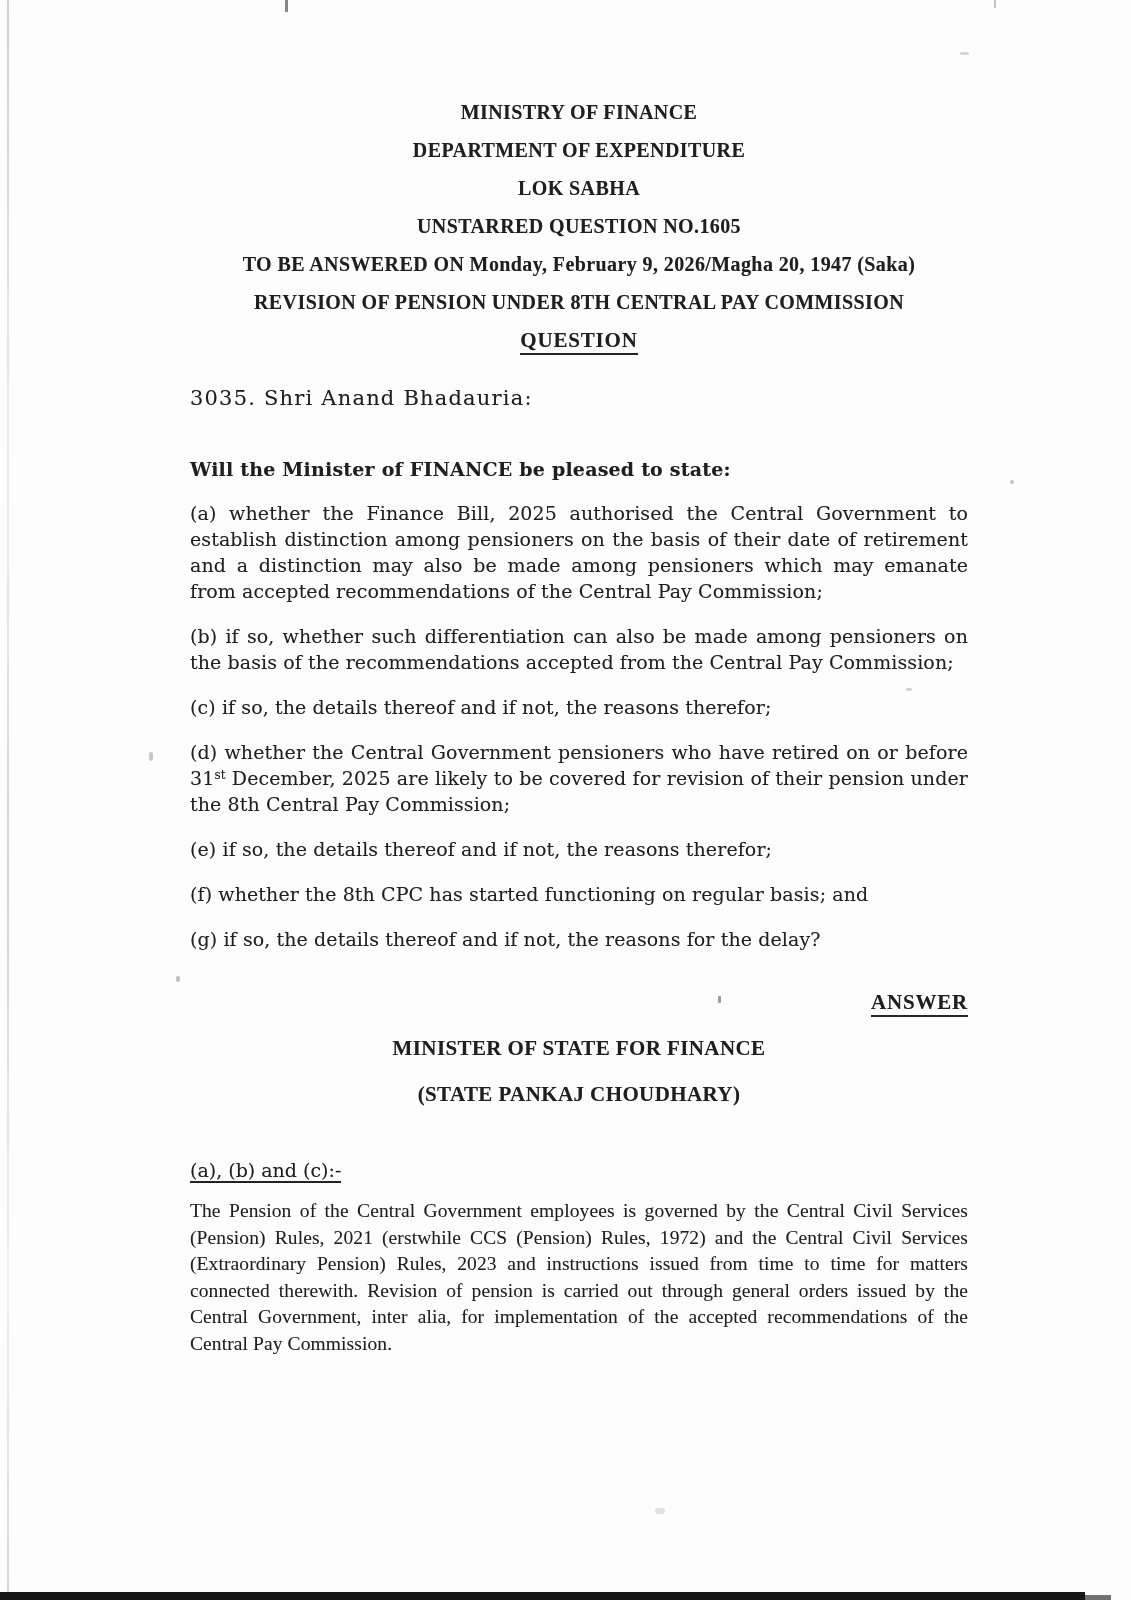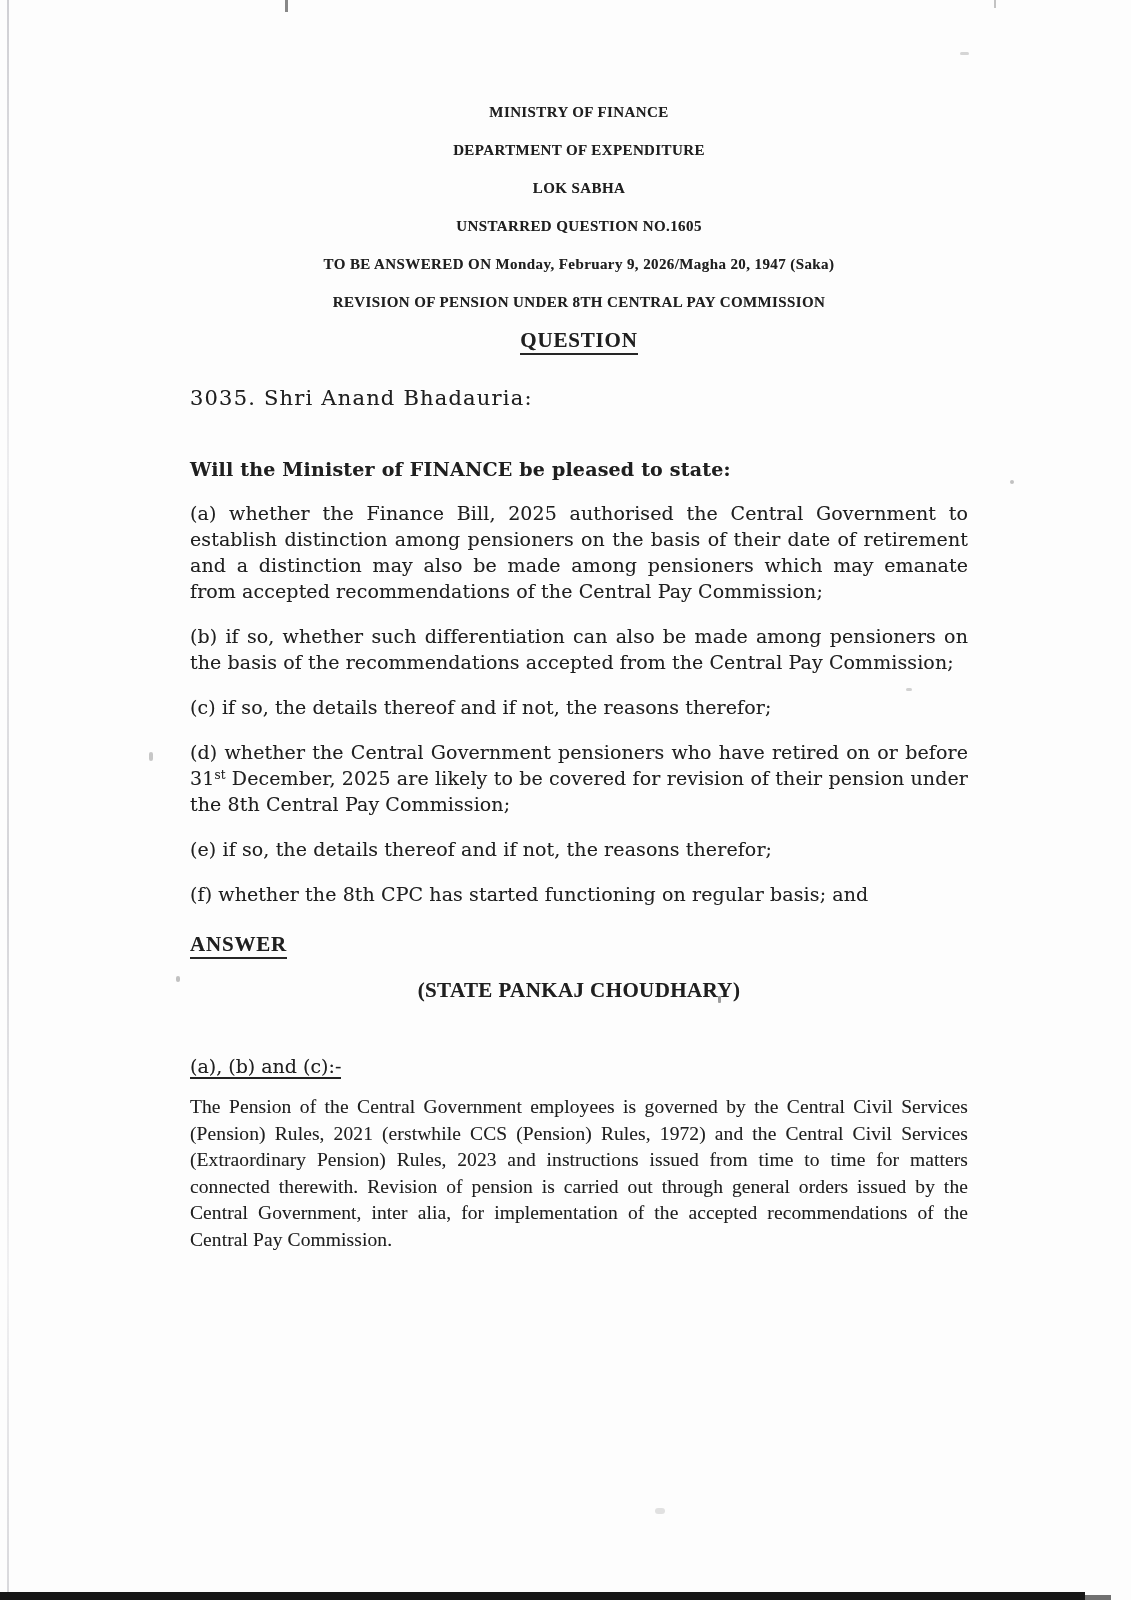--- a/index.html
+++ b/index.html
@@ -57,21 +57,21 @@
     padding: 0 163px 0 190px;
     font-family: "Liberation Serif", serif;
   }
   .doc-header {
     margin-top: 101px;
     text-align: center;
   }
   .doc-header .h-line {
     font-family: "Liberation Serif", serif;
     font-weight: bold;
-    font-size: 15px;
+    font-size: 20px;
     line-height: 22px;
     letter-spacing: 0.4px;
     margin-bottom: 16px;
     text-shadow: 0 0 0.6px rgba(30,30,30,0.4);
   }
   .section-heading {
     text-align: center;
     margin-top: 16px;
     font-weight: bold;
     font-size: 21px;
@@ -109,22 +109,22 @@
     text-align: justify;
     letter-spacing: 0.1px;
     text-shadow: 0 0 0.5px rgba(30,30,30,0.3);
   }
   .q-item sup {
     font-size: 12px;
     line-height: 0;
     vertical-align: 6px;
   }
   .answer-block-heading {
-    text-align: left;
-    margin-top: 26px;
+    text-align: right;
+    margin-top: 39px;
     font-weight: bold;
     font-size: 21px;
     line-height: 22px;
     letter-spacing: 0.8px;
     text-shadow: 0 0 0.6px rgba(30,30,30,0.4);
   }
   .answer-block-heading .u {
     border-bottom: 2px solid #262626;
     padding-bottom: 1px;
   }
@@ -201,25 +201,27 @@
     <p class="q-item">(b) if so, whether such differentiation can also be made among pensioners on the basis of the recommendations accepted from the Central Pay Commission;</p>
 
     <p class="q-item">(c) if so, the details thereof and if not, the reasons therefor;</p>
 
     <p class="q-item"><span>(d) whether the Central Government pensioners who have retired on or before 31</span><sup>st</sup><span> December, 2025 are likely to be covered for revision of their pension under the 8th Central Pay Commission;</span></p>
 
     <p class="q-item">(e) if so, the details thereof and if not, the reasons therefor;</p>
 
     <p class="q-item">(f) whether the 8th CPC has started functioning on regular basis; and</p>
 
+    <p class="q-item">(g) if so, the details thereof and if not, the reasons for the delay?</p>
 
     <div class="answer-block-heading">
       <span class="u">ANSWER</span>
     </div>
 
+    <div class="center-heading">MINISTER OF STATE FOR FINANCE</div>
 
     <div class="center-heading">(STATE PANKAJ CHOUDHARY)</div>
 
     <span class="answer-label"><span class="u">(a), (b) and (c):-</span></span>
 
     <p class="answer-para">The Pension of the Central Government employees is governed by the Central Civil Services (Pension) Rules, 2021 (erstwhile CCS (Pension) Rules, 1972) and the Central Civil Services (Extraordinary Pension) Rules, 2023 and instructions issued from time to time for matters connected therewith. Revision of pension is carried out through general orders issued by the Central Government, inter alia, for implementation of the accepted recommendations of the Central Pay Commission.</p>
 
   </div>
 
   <div class="bottom-scan-bar"></div>

